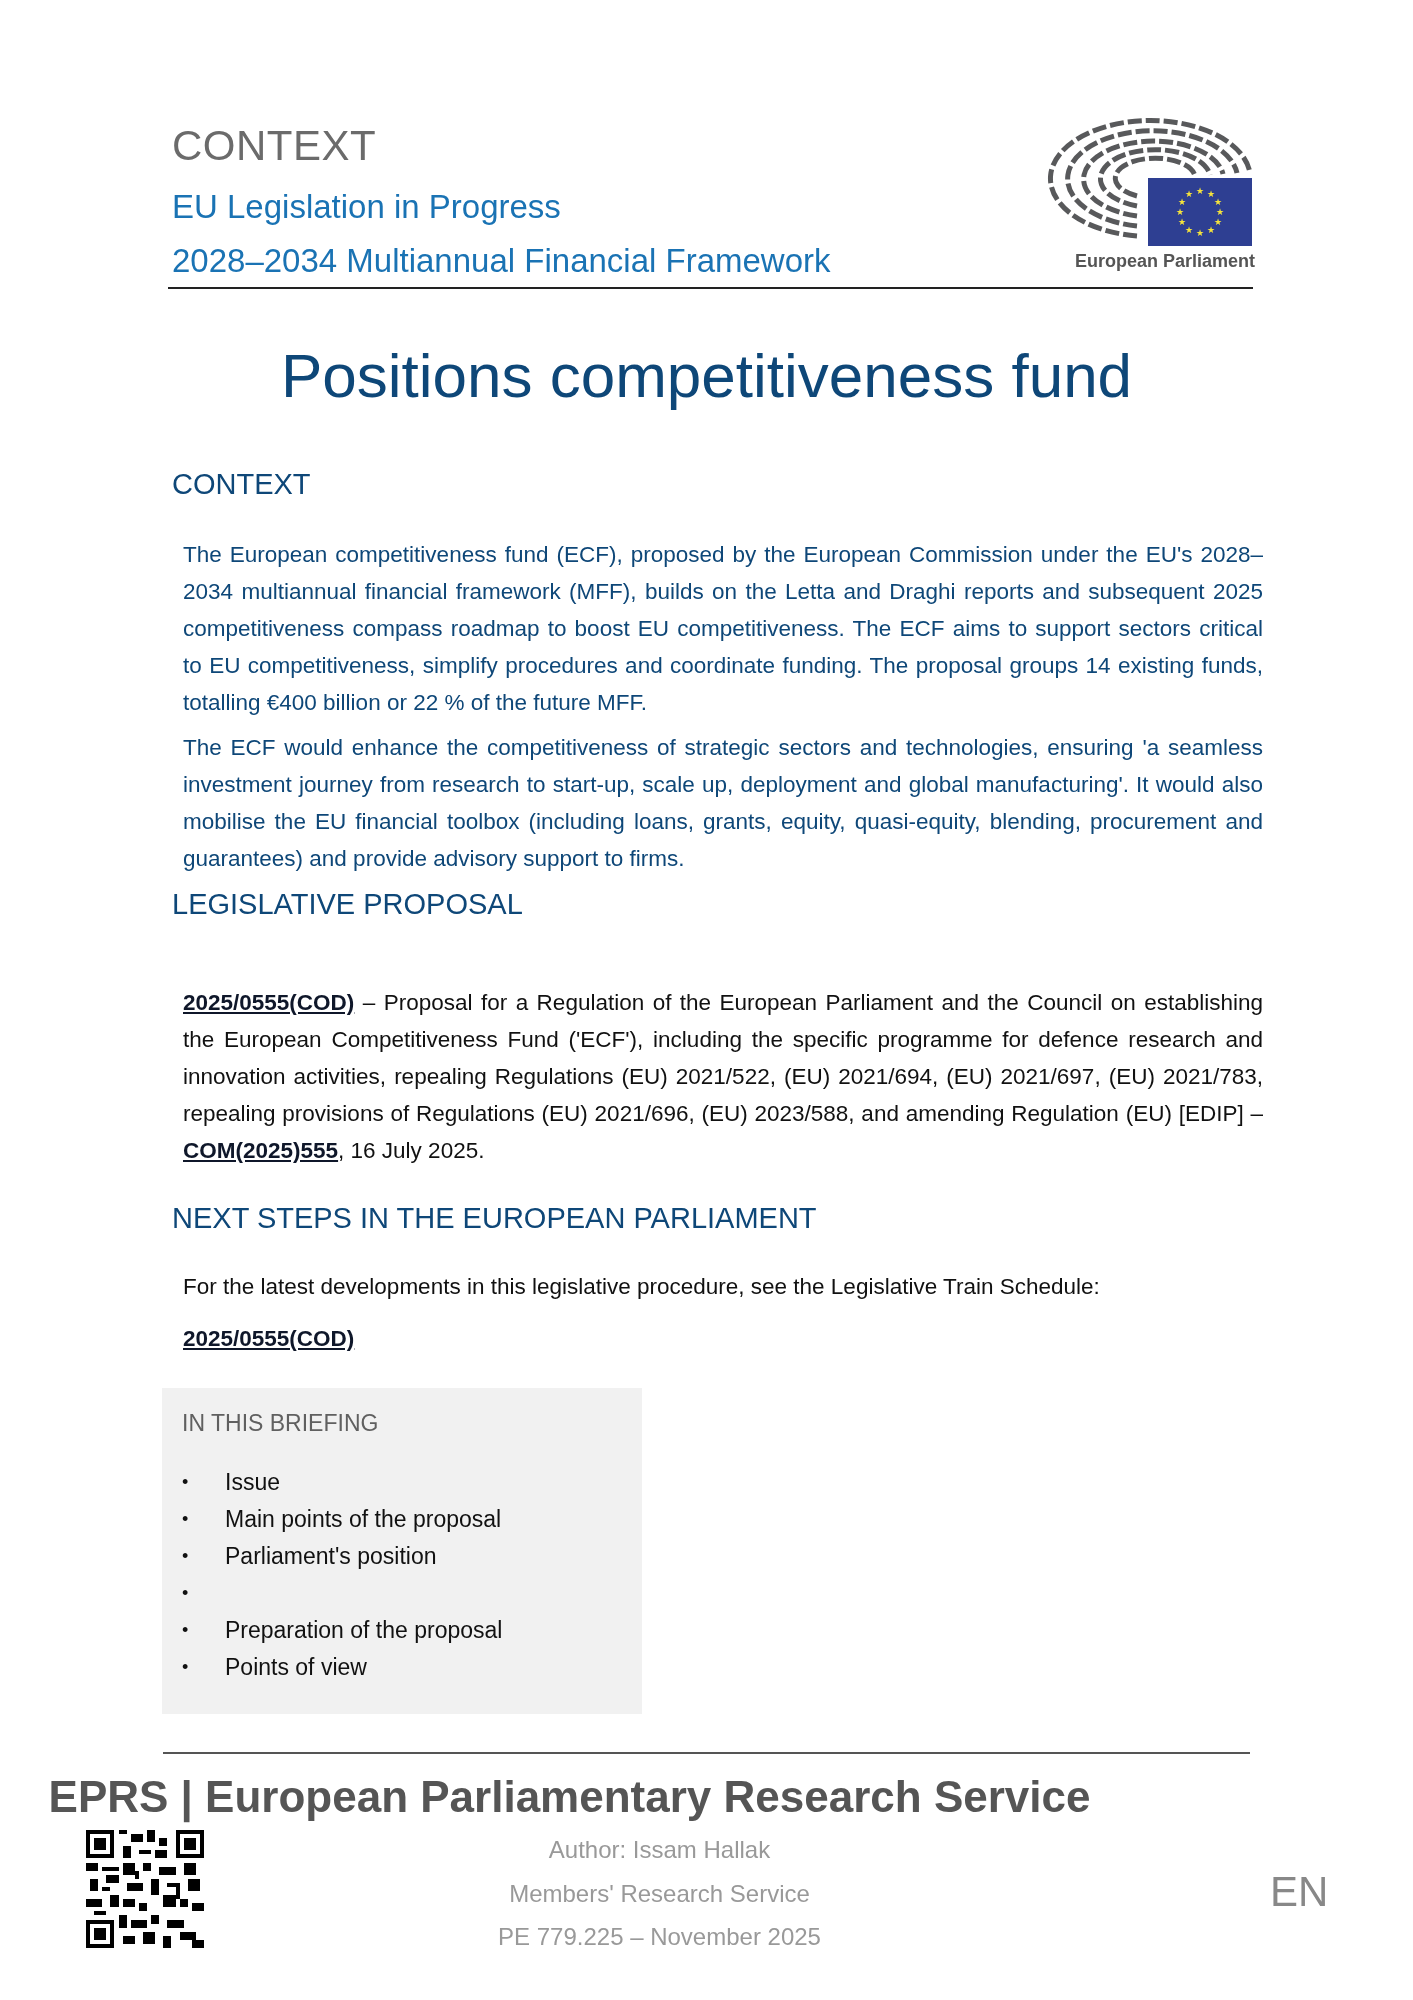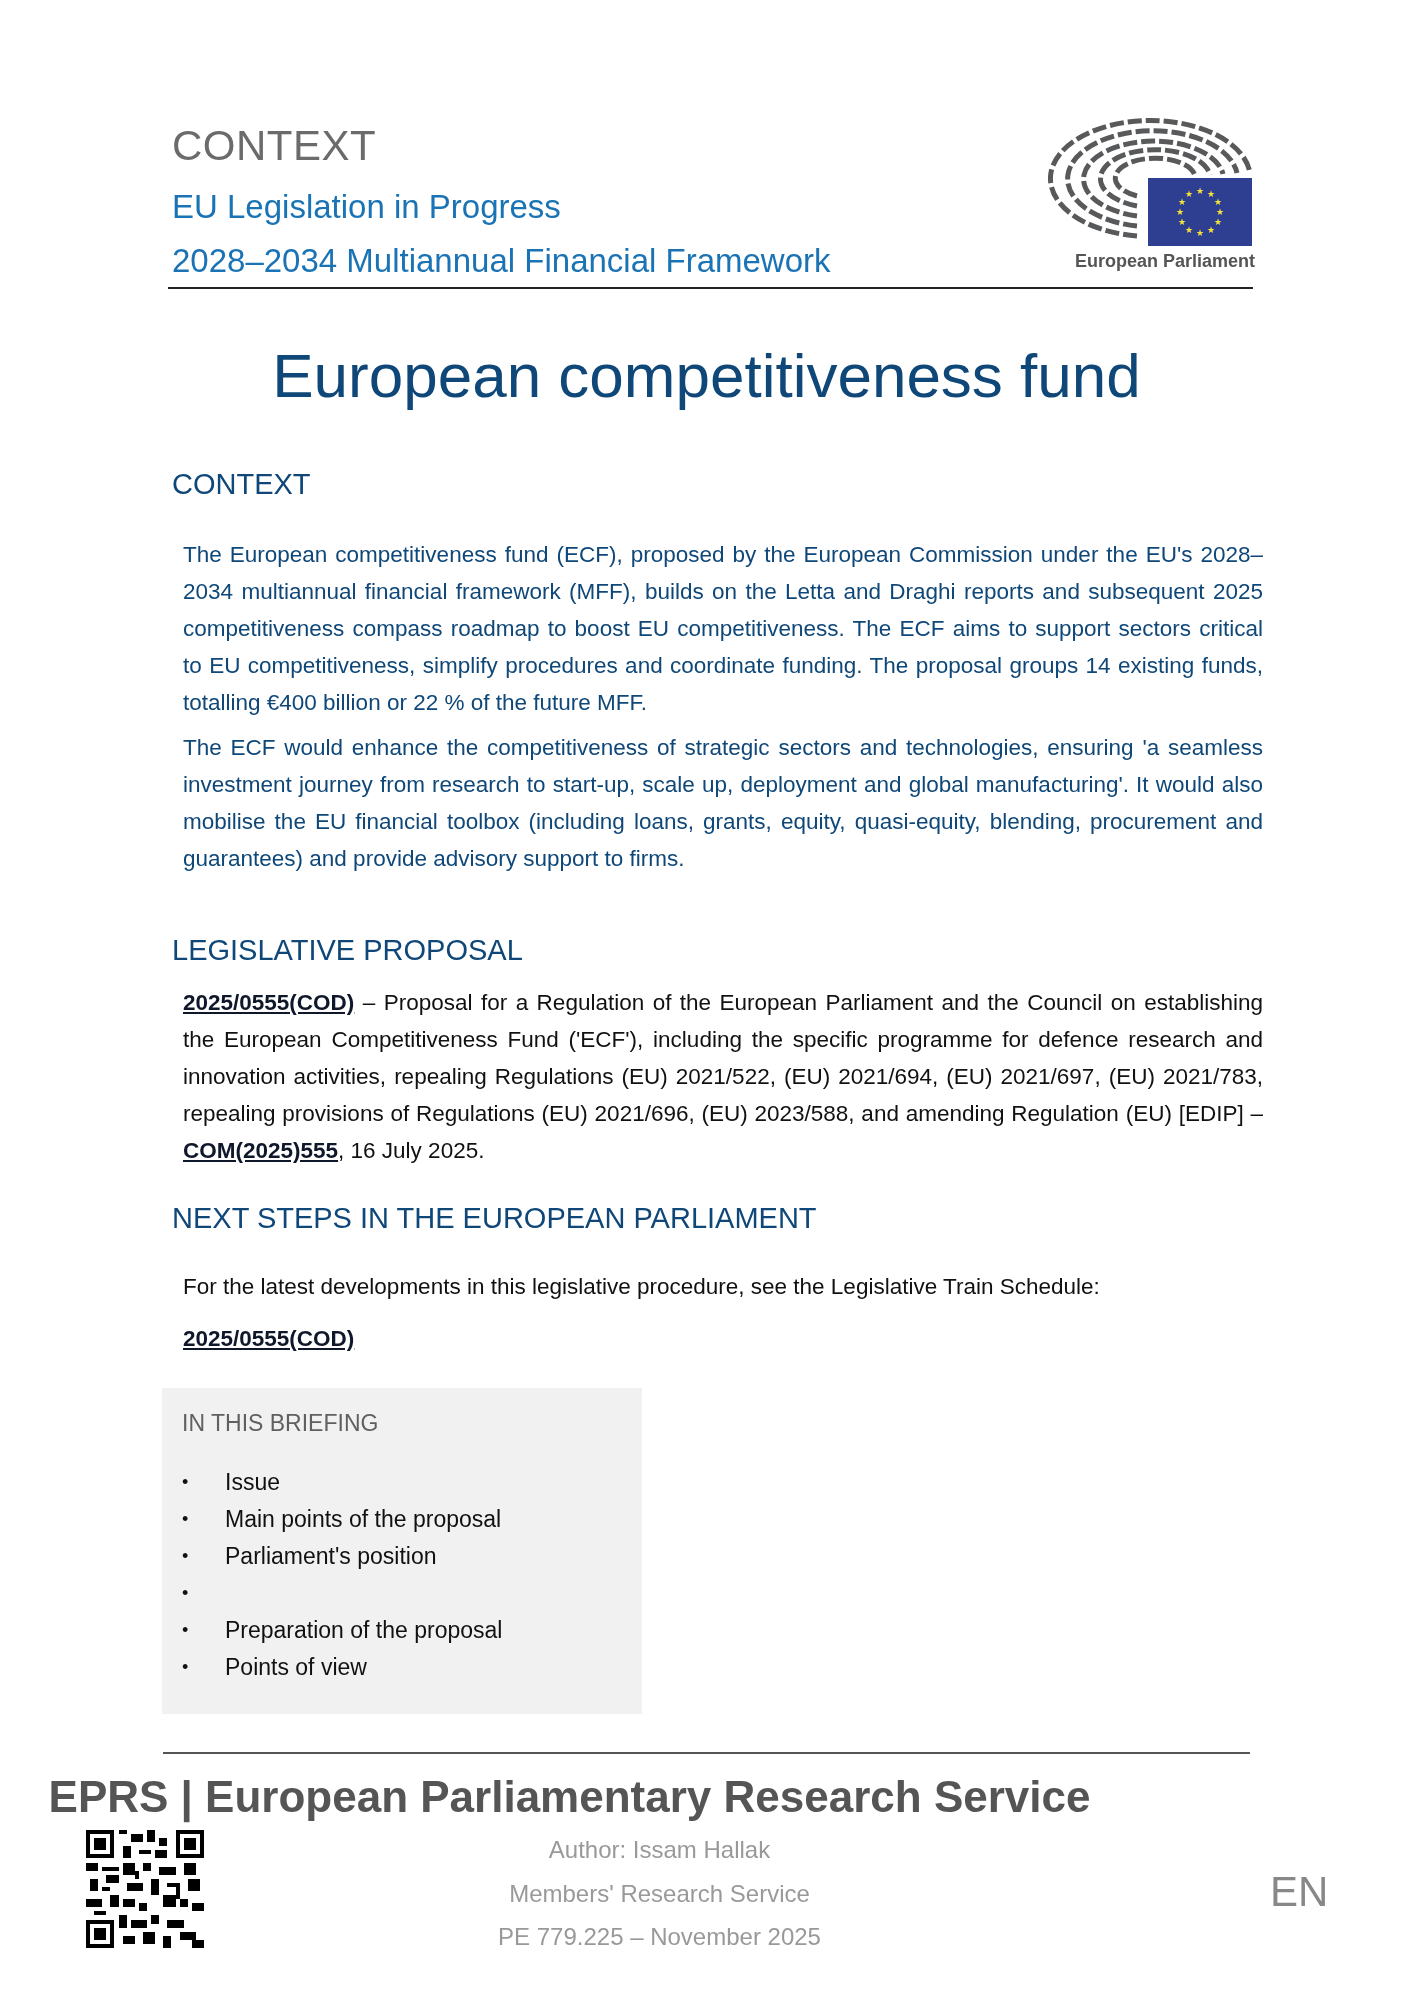--- a/index.html
+++ b/index.html
@@ -64,27 +64,27 @@
       <text x="159" y="115">★</text>
       <text x="152" y="107">★</text>
     <text x="150" y="97">★</text>
       <text x="152" y="87">★</text>
       <text x="159" y="79">★</text>
   </g>
 </svg>
 <div class="abs logo-text">European Parliament</div>
 <div class="abs header-rule"></div>
 
-<div class="abs main-title">European competitiveness fund</div>
+<div class="abs main-title">Positions competitiveness fund</div>
 
 <h2 class="section" style="top:468px;">CONTEXT</h2>
 <p class="para blue" style="top:525px;">The European competitiveness fund (ECF), proposed by the European Commission under the EU's 2028–2034 multiannual financial framework (MFF), builds on the Letta and Draghi reports and subsequent 2025 competitiveness compass roadmap to boost EU competitiveness. The ECF aims to support sectors critical to EU competitiveness, simplify procedures and coordinate funding. The proposal groups 14 existing funds, totalling €400 billion or 22 % of the future MFF.</p>
 <p class="para blue" style="top:718px;">The ECF would enhance the competitiveness of strategic sectors and technologies, ensuring 'a seamless investment journey from research to start-up, scale up, deployment and global manufacturing'. It would also mobilise the EU financial toolbox (including loans, grants, equity, quasi-equity, blending, procurement and guarantees) and provide advisory support to firms.</p>
 
-<h2 class="section" style="top:934px;">LEGISLATIVE PROPOSAL</h2>
+<h2 class="section" style="top:888px;">LEGISLATIVE PROPOSAL</h2>
 <p class="para black" style="top:973px;"><a class="link">2025/0555(COD)</a><span> – Proposal for a Regulation of the European Parliament and the Council on establishing the European Competitiveness Fund ('ECF'), including the specific programme for defence research and innovation activities, repealing Regulations (EU) 2021/522, (EU) 2021/694, (EU) 2021/697, (EU) 2021/783, repealing provisions of Regulations (EU) 2021/696, (EU) 2023/588, and amending Regulation (EU) [EDIP] – </span><a class="link">COM(2025)555</a><span>, 16 July 2025.</span></p>
 
 <h2 class="section" style="top:1202px;">NEXT STEPS IN THE EUROPEAN PARLIAMENT</h2>
 <p class="para black" style="top:1257px;">For the latest developments in this legislative procedure, see the Legislative Train Schedule:</p>
 <p class="para black" style="top:1309px;"><a class="link">2025/0555(COD)</a></p>
 
 <div class="abs toc-box">
   <div class="toc-title">IN THIS BRIEFING</div>
   <ul class="toc-list">
     <li>

